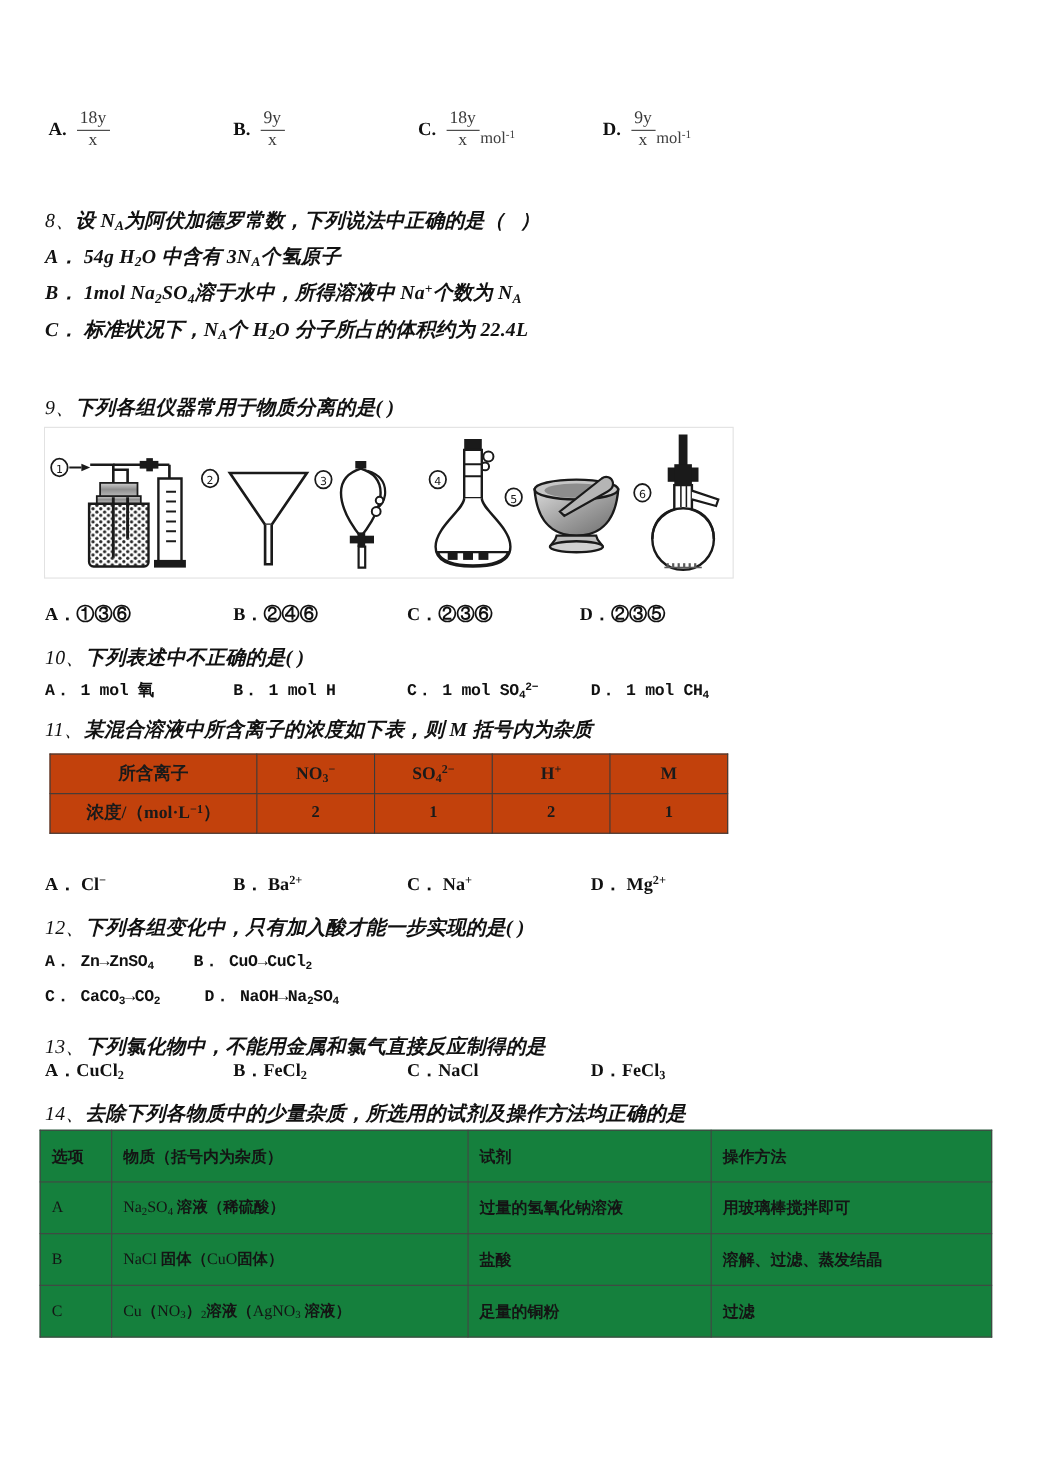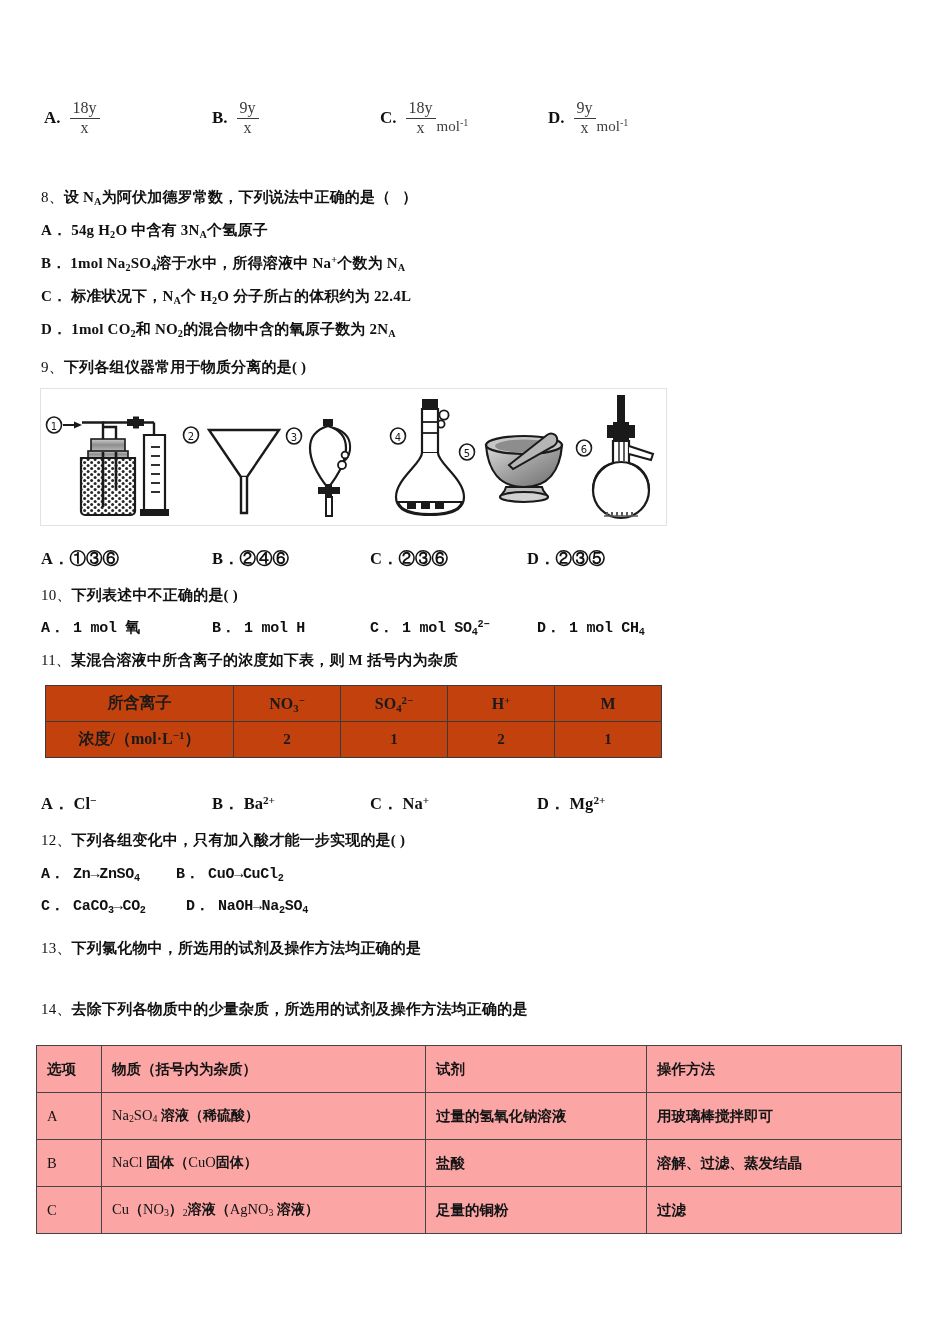--- a/index.html
+++ b/index.html
@@ -18,24 +18,25 @@
   .page {
     position: absolute;
     left: 0; top: 0;
     width: 950px;
     height: 1344px;
   }
   .abs { position: absolute; }
 
   
   .q-line {
-    font-size: 15px;
+    font-size: 18px;
     font-weight: 700;
     letter-spacing: 0.2px;
     white-space: nowrap;
+    font-style: italic;
   }
   .q-num {
     font-weight: 400;
     font-family: "Liberation Serif", serif;
   }
   .opt-row {
     position: absolute;
     width: 900px;
     height: 24px;
   }
@@ -113,23 +114,22 @@
     color: #1a1a1a;
   }
   table.ion td.hdr-label { width: 185px; }
   table.ion td.c { width: 104px; }
   table.ion td.val { font-size: 15px; }
 
   
   table.imp {
     position: absolute;
     border-collapse: collapse;
-    background: #fca5a5;
+    background: #15803d;
     font-family: "Liberation Serif", serif;
-    margin-top: 18px;
   }
   table.imp td {
     border: 1.1px solid #444;
     font-size: 14.5px;
     padding: 8px 10px;
     vertical-align: middle;
     color: #141414;
   }
   table.imp tr { height: 47px; }
   table.imp td.col0 { width: 44px; }
@@ -185,23 +185,20 @@
   </div>
 
   <div class="abs q-line" style="left:41px; top:221px;text-align:center;">
     <span>A．</span>&nbsp;54g H<sub>2</sub>O 中含有 3N<sub>A</sub>个氢原子
   </div>
   <div class="abs q-line" style="left:41px; top:254px;">
     <span>B．</span>&nbsp;1mol Na<sub>2</sub>SO<sub>4</sub>溶于水中，所得溶液中 Na<sup>+</sup>个数为 N<sub>A</sub>
   </div>
   <div class="abs q-line" style="left:41px; top:287px;">
     <span>C．</span>&nbsp;标准状况下，N<sub>A</sub>个 H<sub>2</sub>O 分子所占的体积约为 22.4L
-  </div>
-  <div class="abs q-line" style="left:41px; top:320px;">
-    <span>D．</span>&nbsp;1mol CO<sub>2</sub>和 NO<sub>2</sub>的混合物中含的氧原子数为 2N<sub>A</sub>
   </div>
 
   <div class="abs q-line" style="left:41px; top:358px;text-align:center;">
     <span class="q-num">9、</span><span>下列各组仪器常用于物质分离的是(        )</span>
   </div>
 
   <div class="figure-box" style="left:40px; top:388px; width:625px; height:136px;">
     <svg width="623" height="134" viewBox="0 0 623 134" xmlns="http://www.w3.org/2000/svg">
       <defs>
         <pattern id="mesh" width="7" height="6" patternUnits="userSpaceOnUse">
@@ -412,23 +409,29 @@
   <div class="opt-row" style="left:0; top:864px;">
     <span class="opt mono" style="left:41px;"><span>A．</span>&nbsp;Zn→ZnSO<sub>4</sub></span>
     <span class="opt mono" style="left:176px;"><span>B．</span>&nbsp;CuO→CuCl<sub>2</sub></span>
   </div>
   <div class="opt-row" style="left:0; top:896px;">
     <span class="opt mono" style="left:41px;"><span>C．</span>&nbsp;CaCO<sub>3</sub>→CO<sub>2</sub></span>
     <span class="opt mono" style="left:186px;"><span>D．</span>&nbsp;NaOH→Na<sub>2</sub>SO<sub>4</sub></span>
   </div>
 
   <div class="abs q-line" style="left:41px; top:939px;">
-    <span class="q-num">13、</span><span>下列氯化物中，所选用的试剂及操作方法均正确的是</span>
-  </div>
-
+    <span class="q-num">13、</span><span>下列氯化物中，不能用金属和氯气直接反应制得的是</span>
+  </div>
+
+  <div class="opt-row" style="left:0; top:962px;">
+    <span class="opt" style="left:41px;"><span>A．</span>CuCl<sub>2</sub></span>
+    <span class="opt" style="left:212px;"><span>B．</span>FeCl<sub>2</sub></span>
+    <span class="opt" style="left:370px;"><span>C．</span>NaCl</span>
+    <span class="opt" style="left:537px;"><span>D．</span>FeCl<sub>3</sub></span>
+  </div>
 
   <div class="abs q-line" style="left:41px; top:1000px;">
     <span class="q-num">14、</span><span>去除下列各物质中的少量杂质，所选用的试剂及操作方法均正确的是</span>
   </div>
 
   <table class="imp" style="left:36px; top:1027px;">
     <tbody>
         <tr>
       <td class="col0 cjk">选项</td>
       <td class="col1 cjk">物质（括号内为杂质）</td>

